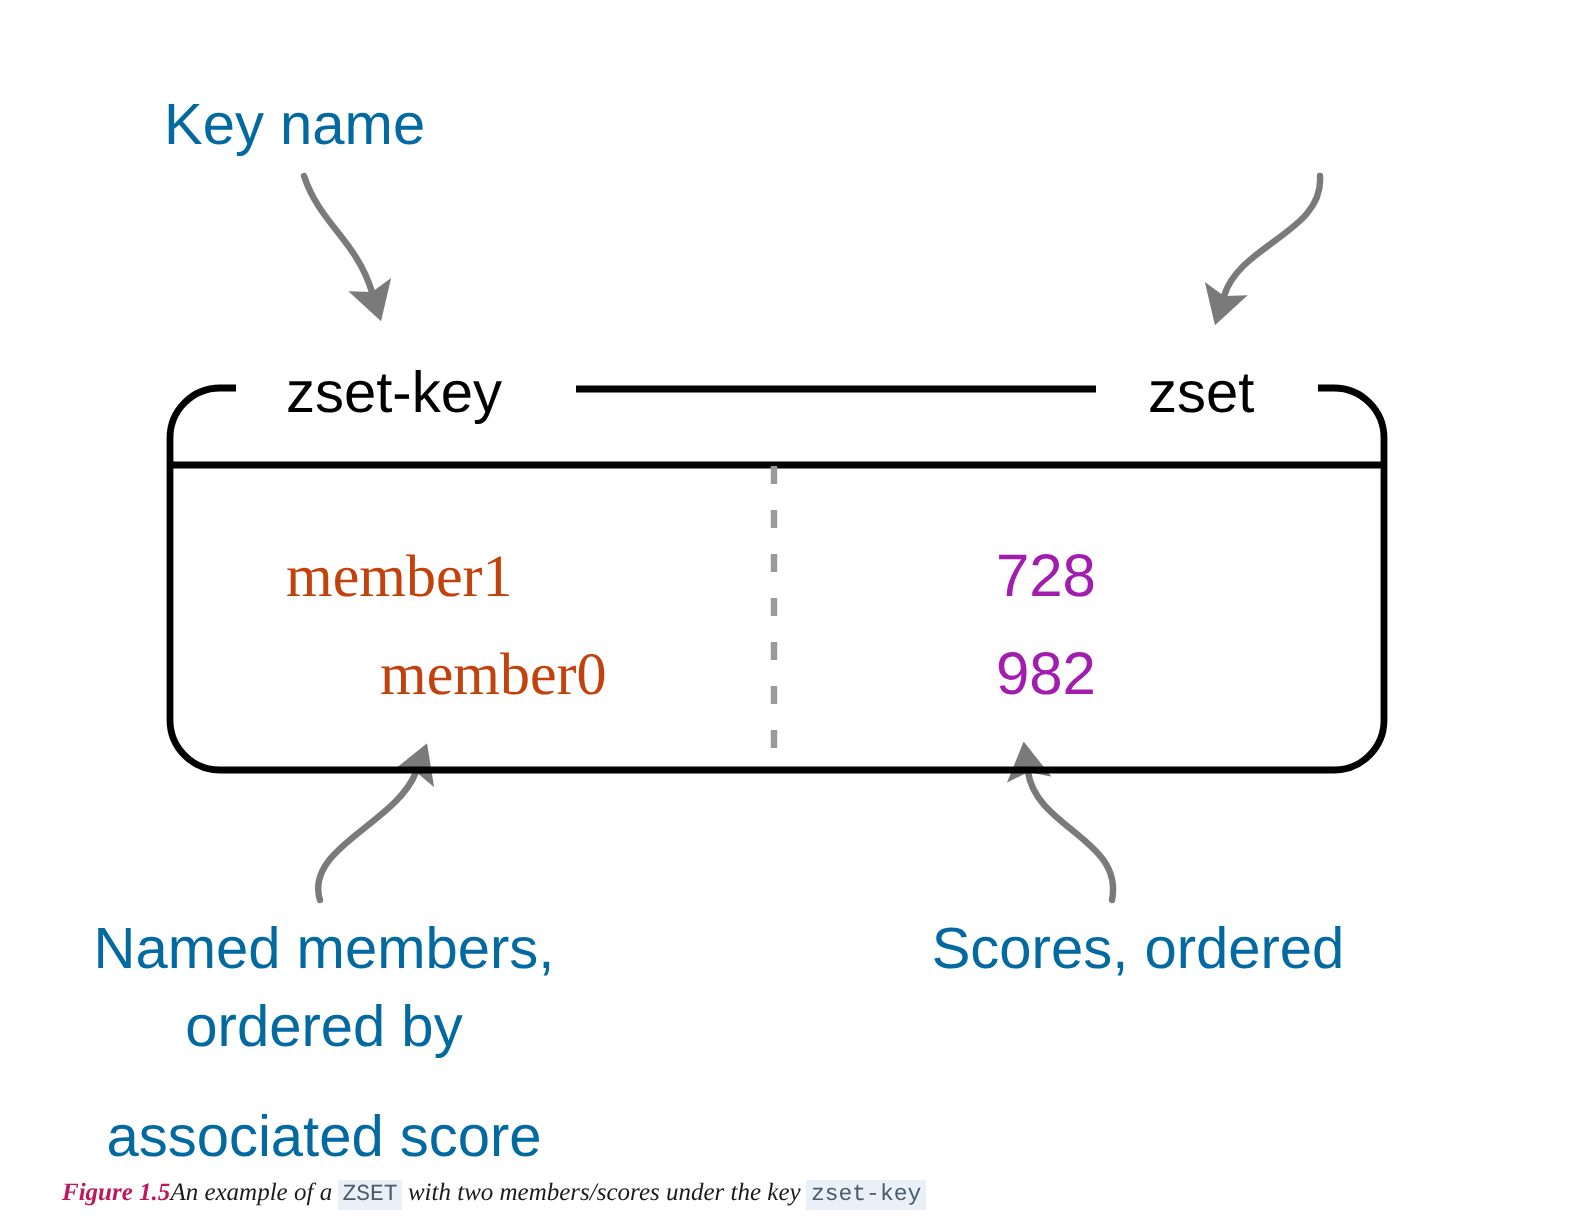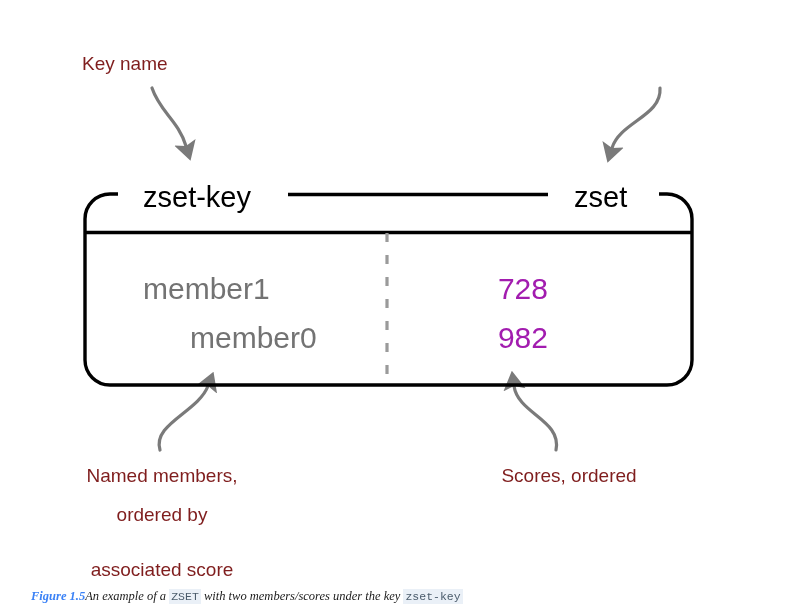--- a/index.html
+++ b/index.html
@@ -20,40 +20,40 @@
   }
   #figure-svg {
     position: absolute;
     left: 0;
     top: 0;
     width: 785px;
     height: 616px;
   }
   .anno-text {
     position: absolute;
-    color: #7f1d1d;
-    font-size: 19px;
+    color: #0369a1;
+    font-size: 29px;
     line-height: 35px;
     font-family: "Liberation Sans", sans-serif;
     white-space: nowrap;
   }
   .box-label {
     position: absolute;
     color: #000000;
     font-size: 29px;
     line-height: 32px;
     font-family: "Liberation Sans", sans-serif;
     white-space: nowrap;
   }
   .row-text {
     position: absolute;
-    color: #737373;
+    color: #c2410c;
     font-size: 30px;
     line-height: 34px;
-    font-family: Liberation Sans, sans-serif;
+    font-family: Liberation Serif, serif;
     white-space: nowrap;
   }
   .row-score {
     position: absolute;
     color: #a21caf;
     font-size: 30px;
     line-height: 34px;
     font-family: "Liberation Sans", sans-serif;
     white-space: nowrap;
     text-align: right;
@@ -64,21 +64,21 @@
     top: 588px;
     width: 730px;
     font-size: 12.5px;
     line-height: 16px;
     font-family: "Liberation Serif", serif;
     font-style: italic;
     color: #1a1a1a;
     white-space: nowrap;
   }
   .caption .fig-num {
-    color: #3b82f6;
+    color: #be185d;
     font-weight: bold;
     font-style: italic;
     font-family: "Liberation Serif", serif;
     margin-top: 19px;
   }
   .caption .code {
     font-family: "Liberation Mono", monospace;
     font-style: normal;
     font-size: 11.5px;
     background: #eaf0f7;

